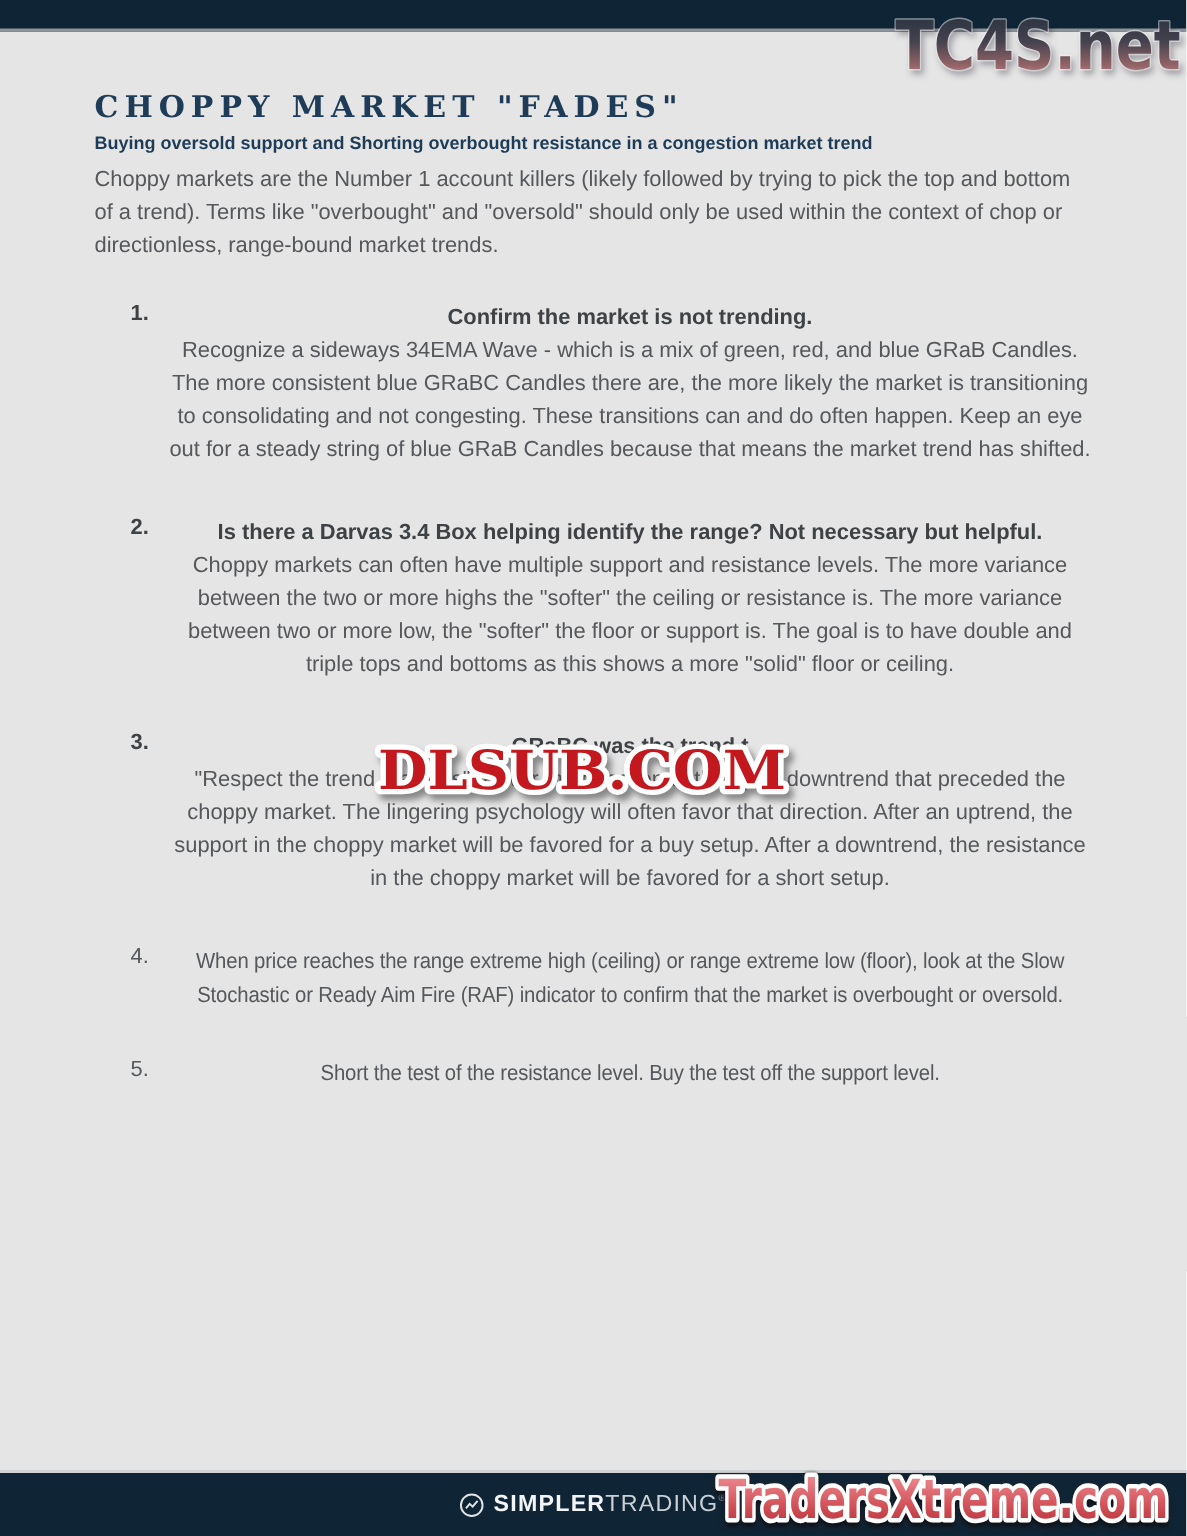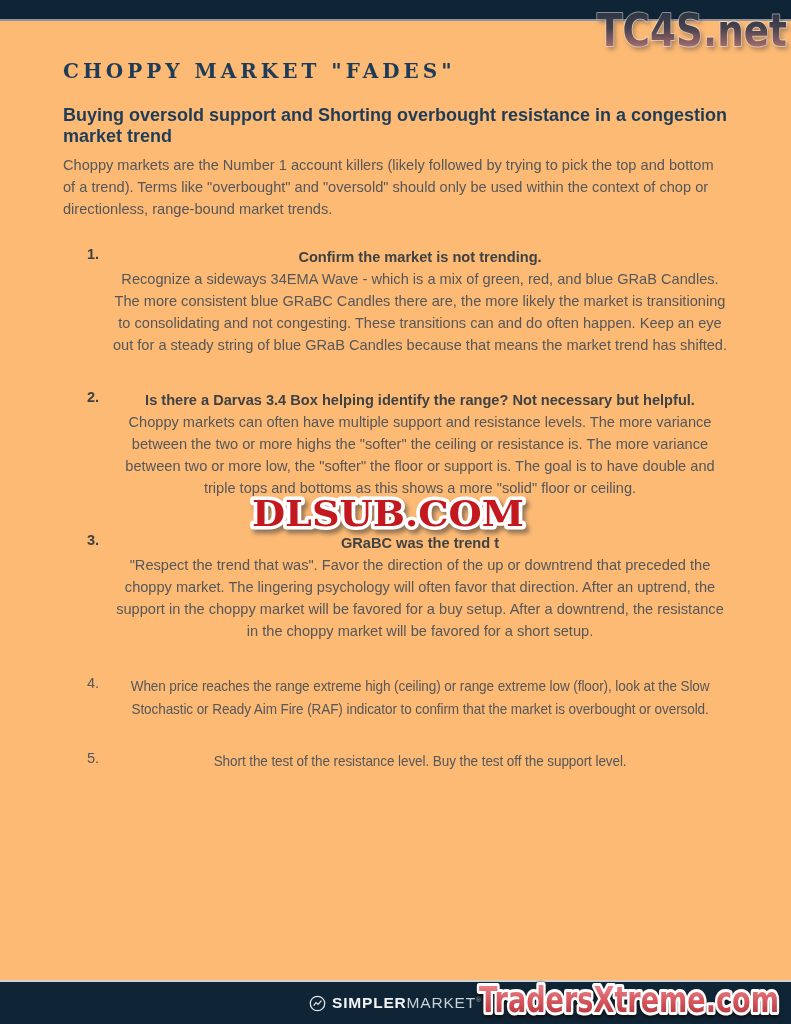--- a/index.html
+++ b/index.html
@@ -1,20 +1,20 @@
 <!DOCTYPE html>
 <html><head>
 <meta charset="utf-8">
 <style>
   * { margin:0; padding:0; box-sizing:border-box; }
   html,body { background:#ffffff; }
   .page {
     position:relative;
     width:791px; height:1024px;
-    background:#fdba74;
+    background:#e5e5e5;
     overflow:hidden;
     font-family:"Liberation Sans", sans-serif;
   }
 
   
   .topbar {
     position:absolute; top:0; left:0; right:0;
     height:21px;
     background:#0f2536;
     border-bottom:2px solid #8e949b;
@@ -33,22 +33,22 @@
   }
   h1.title {
     margin-top:38px;
     font-family:"DejaVu Serif","Liberation Serif",serif;
     font-weight:700;
     font-size:20px;
     letter-spacing:4px;
     color:#1e3c57;
   }
   h2.subtitle {
-    margin-top:22px;
-    font-size:18px;
+    margin-top:5px;
+    font-size:12px;
     font-weight:700;
     color:#1e3c57;
   }
   p.intro {
     margin-top:8px;
     font-size:14.6px;
     line-height:21.8px;
     color:#55575a;
   }
 
@@ -186,21 +186,21 @@
   <svg class="wm wm-dlsub" width="300" height="46">
     <text x="150" y="34" text-anchor="middle" textLength="272" lengthAdjust="spacingAndGlyphs">DLSUB.COM</text>
   </svg>
 
   <div class="footer">
     <div class="brand">
       <svg class="circle-icon" width="17" height="17" viewBox="0 0 17 17">
         <circle cx="8.5" cy="8.5" r="7.2" stroke="#dfe3e6" fill="none" stroke-width="1.3"></circle>
         <polyline points="4.6,10.6 7.1,7.6 9.1,9.4 12.4,5.6" stroke="#dfe3e6" fill="none" stroke-width="1.3"></polyline>
       </svg>
-      <span class="brand-text"><span class="b">SIMPLER</span><span class="l">MARKET</span><sup>®</sup></span>
+      <span class="brand-text"><span class="b">SIMPLER</span><span class="l">TRADING</span><sup>®</sup></span>
     </div>
 
     <svg class="wm-traders" width="319" height="50" style="overflow:visible;">
       <defs>
         <linearGradient id="g-traders" x1="0" y1="0" x2="0" y2="1">
           <stop offset="0%" stop-color="#f0959a"></stop>
           <stop offset="55%" stop-color="#d4555c"></stop>
           <stop offset="100%" stop-color="#b02a32"></stop>
         </linearGradient>
       </defs>

